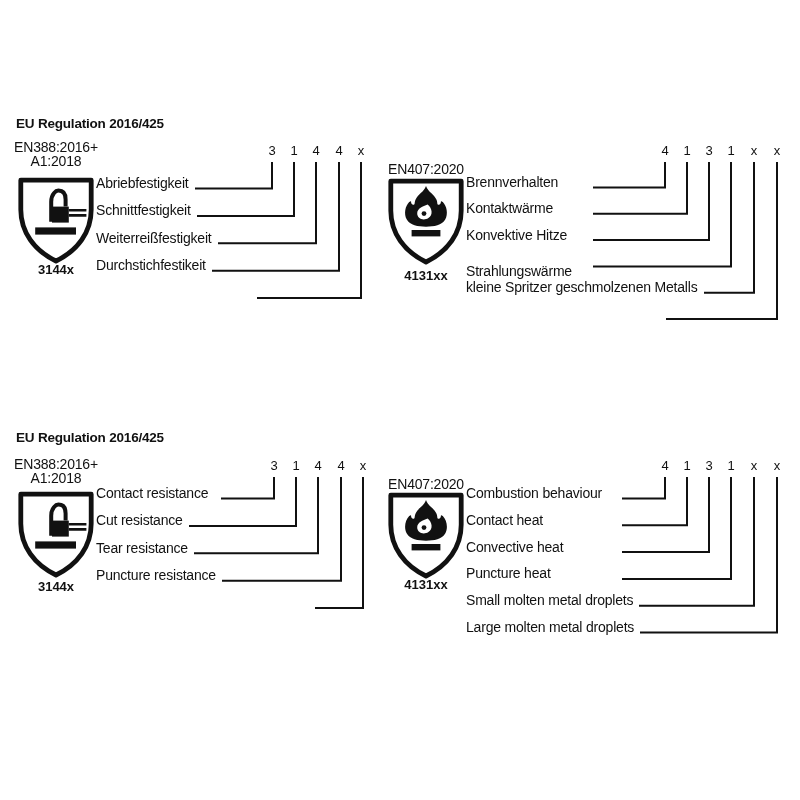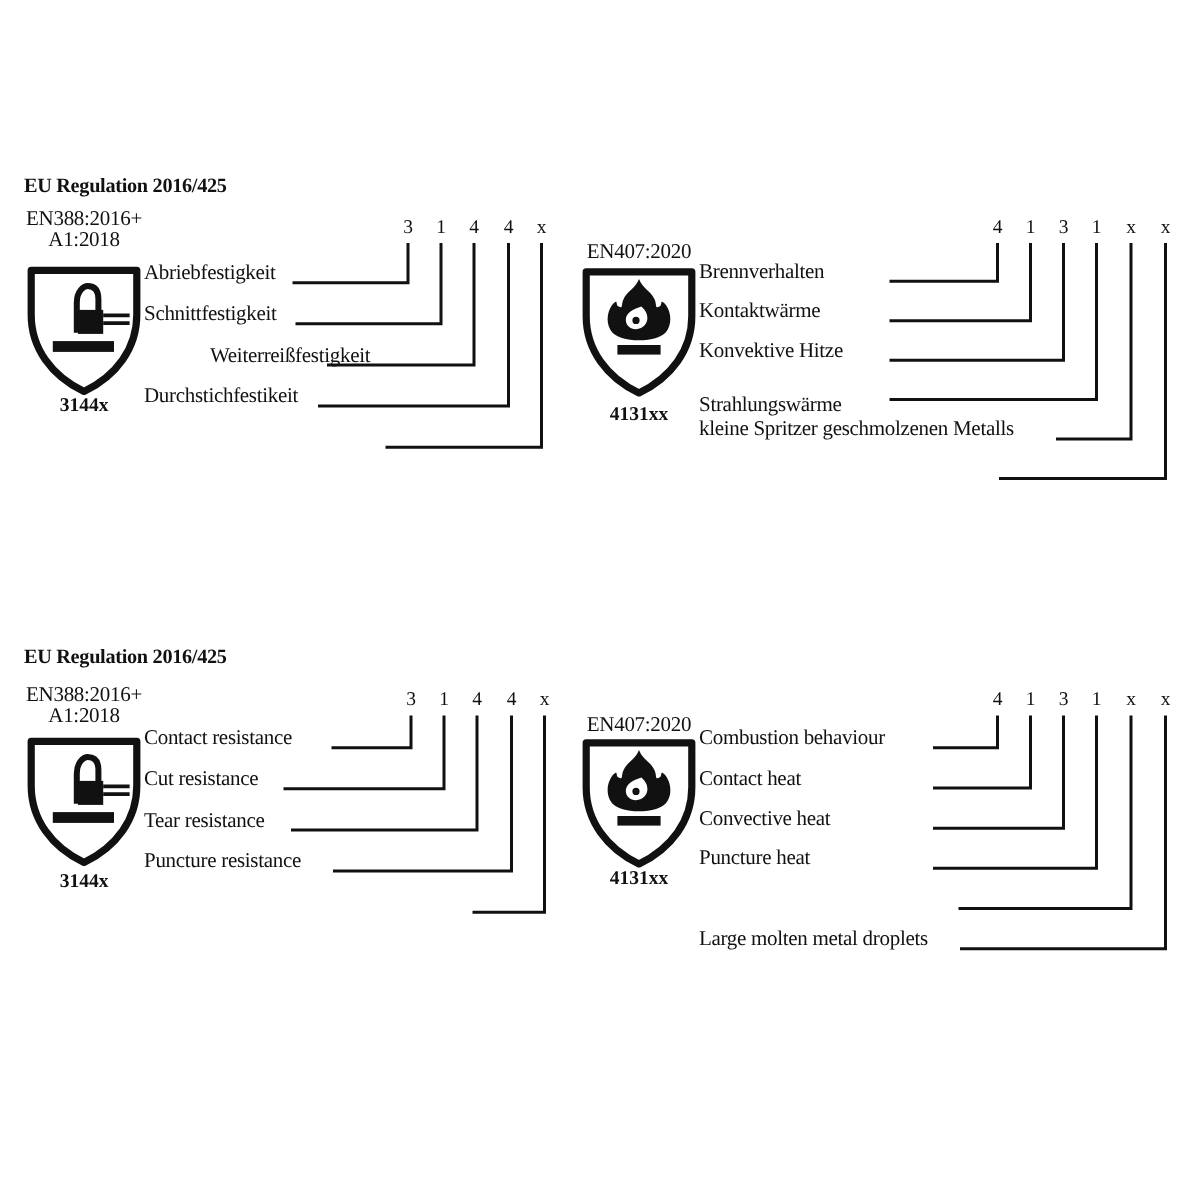--- a/index.html
+++ b/index.html
@@ -1,21 +1,21 @@
 <!DOCTYPE html>
 <html><head>
 <meta charset="utf-8">
 <style>
   html, body { margin: 0; padding: 0; background: #ffffff; }
   #canvas {
     position: relative;
     width: 800px; height: 744px;
     background: #ffffff;
     color: #111111;
-    font-family: Liberation Serif, serif;
+    font-family: Liberation Sans, sans-serif;
     overflow: hidden;
     text-align: center;
   }
   .abs { position: absolute; white-space: nowrap; }
   .panel-title {
     font-size: 13.5px; font-weight: bold; letter-spacing: -0.2px;
     line-height: 14px;
   }
   .std-line {
     font-size: 14px; line-height: 14px; letter-spacing: -0.2px;
@@ -75,21 +75,21 @@
     <rect x="24" y="64" width="51" height="9" fill="#111111"></rect>
   </svg>
     <div class="abs rating" style="left: 56px; top: 263px;">3144x</div>
     <div class="abs digit" style="left: 272px; top: 142px;">3</div>
     <div class="abs digit" style="left: 294px; top: 142px;">1</div>
     <div class="abs digit" style="left: 316px; top: 142px;">4</div>
     <div class="abs digit" style="left: 339px; top: 142px;">4</div>
     <div class="abs digit" style="left: 361px; top: 142px;">x</div>
     <div class="abs prop" style="left: 96px; top: 174px;">Abriebfestigkeit</div>
     <div class="abs prop" style="left: 96px; top: 201.4px;">Schnittfestigkeit</div>
-    <div class="abs prop" style="left: 96px; top: 228.8px; margin-left: 44px;">Weiterreißfestigkeit</div>
+    <div class="abs prop" style="left: 96px; top: 228.8px;">Weiterreißfestigkeit</div>
     <div class="abs prop" style="left: 96px; top: 256.2px;">Durchstichfestikeit</div>
     <div class="abs std-line" style="left: 426px; top: 162px;">EN407:2020</div>
     <svg viewBox="0 0 100 112" xmlns="http://www.w3.org/2000/svg" class="icon-svg" width="80" height="90" style="left: 386px; top: 177px;">
     <path d="M6,5 H94 V42 C94,70 77,93 50,106 C23,93 6,70 6,42 Z" fill="#ffffff" stroke="#111111" stroke-width="6" stroke-linejoin="round"></path>
     <path d="M50,11 C53,19 60,21 63,28 C65,32 63,36 67,34 C70,32 67,28 71,31
              C76,36 78,46 74,53 C70,60 60,62 50,62 C40,62 30,60 26,53
              C22,46 24,36 29,31 C33,28 30,32 33,34 C37,36 35,32 37,28
              C40,21 47,19 50,11 Z" fill="#111111"></path>
     <path d="M52,34 C58,39 59,47 53,51 C47,55 39,52 39,45 C39,39 46,36 52,34 Z" fill="#ffffff"></path>
     <circle cx="47.5" cy="45.5" r="3" fill="#111111"></circle>
@@ -142,14 +142,15 @@
     <div class="abs digit" style="left: 665px; top: 457px;">4</div>
     <div class="abs digit" style="left: 687px; top: 457px;">1</div>
     <div class="abs digit" style="left: 709px; top: 457px;">3</div>
     <div class="abs digit" style="left: 731px; top: 457px;">1</div>
     <div class="abs digit" style="left: 754px; top: 457px;">x</div>
     <div class="abs digit" style="left: 777px; top: 457px;">x</div>
     <div class="abs prop" style="left: 466px; top: 484px;">Combustion behaviour</div>
     <div class="abs prop" style="left: 466px; top: 510.8px;">Contact heat</div>
     <div class="abs prop" style="left: 466px; top: 537.6px;">Convective heat</div>
     <div class="abs prop" style="left: 466px; top: 564.4px;">Puncture heat</div>
+    <div class="abs prop" style="left: 466px; top: 591.2px;">Small molten metal droplets</div>
     <div class="abs prop" style="left: 466px; top: 618px;">Large molten metal droplets</div>
   </div>
 
 </body></html>

